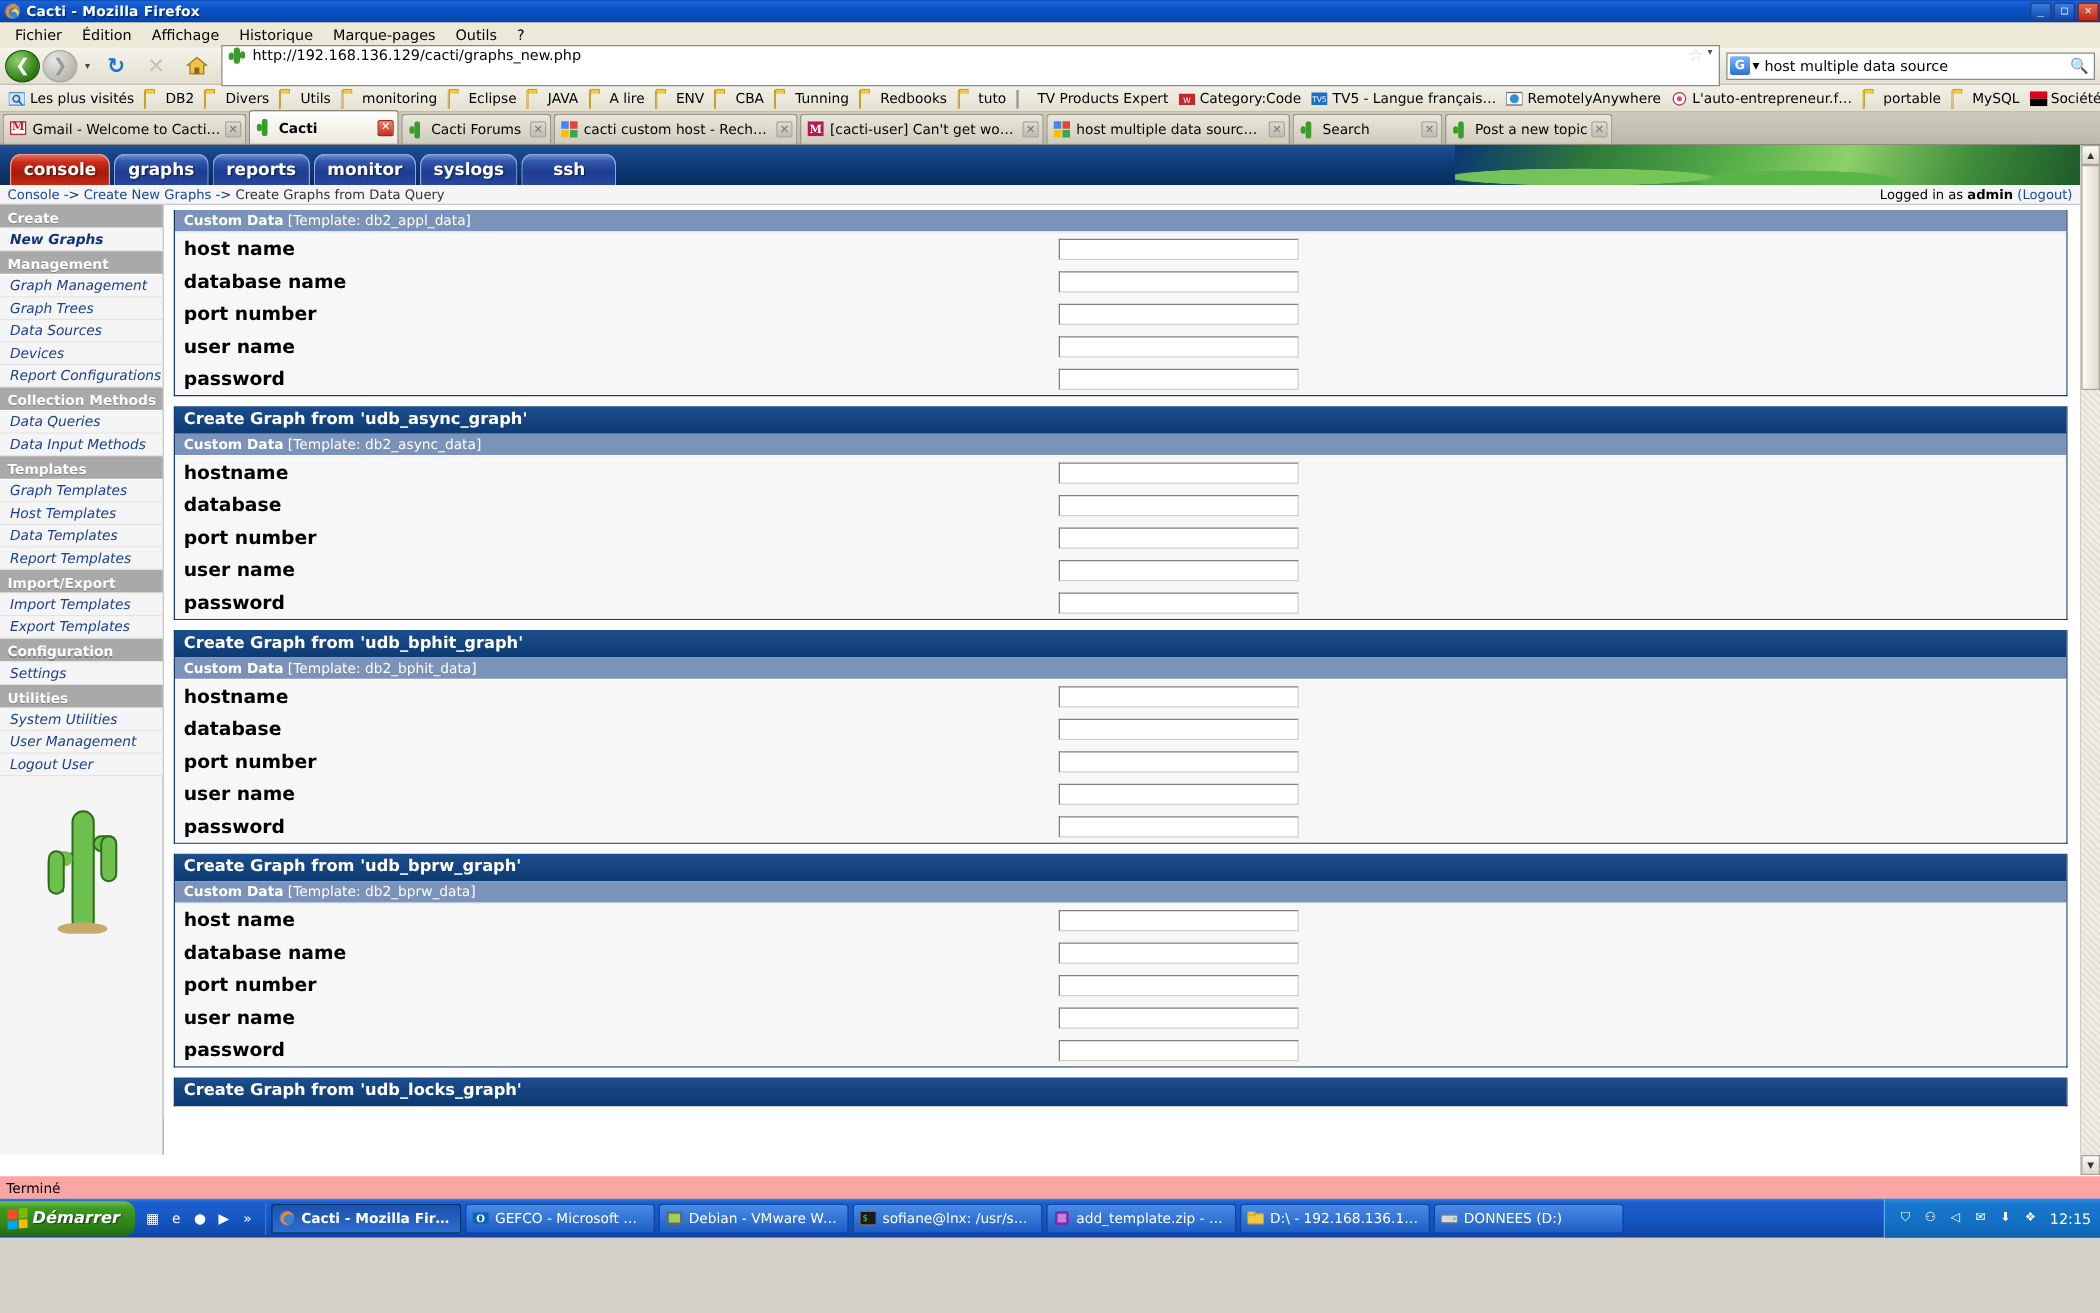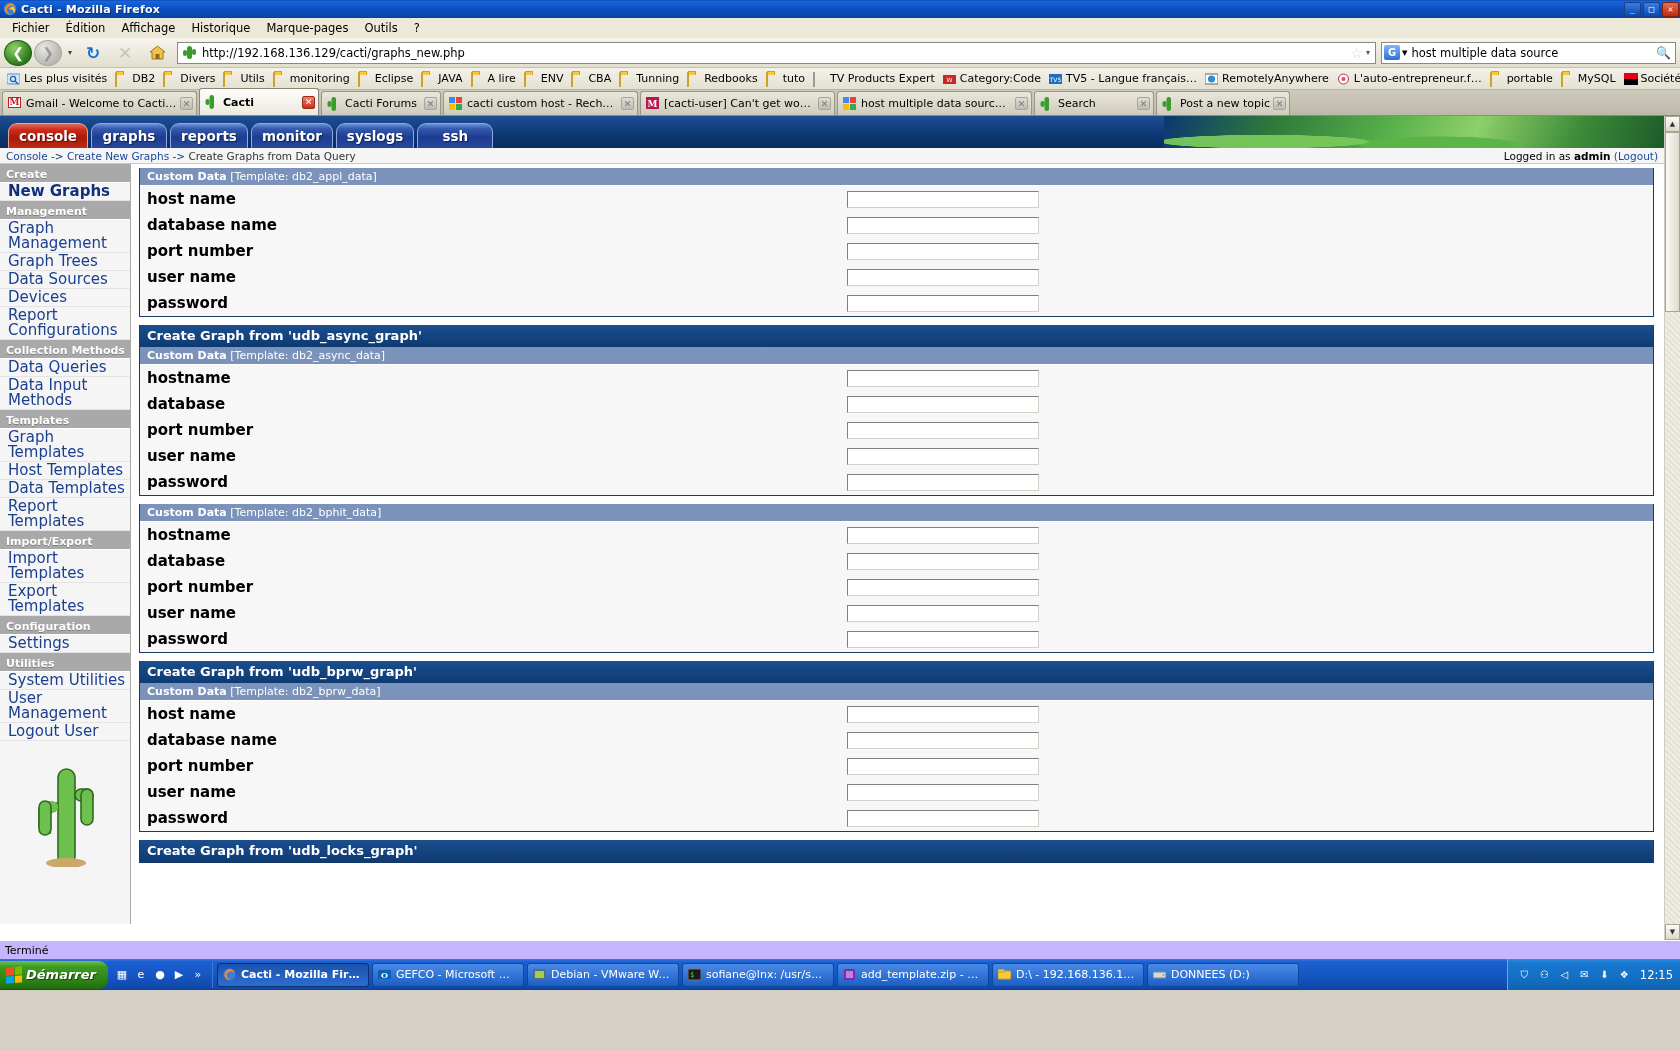--- a/index.html
+++ b/index.html
@@ -74,24 +74,24 @@
     border: 1px solid #a8a89e;
     display:flex;align-items:center;justify-content:center;
     color:#9a9a92; font-size: 14px; font-weight:bold;
   }
   .dropcaret { width: 12px; height:26px; display:flex;align-items:center;justify-content:center;color:#444;font-size:8px;}
   .reloadbtn { color:#1a6fd4; font-size:17px; font-weight:bold; }
   .stopbtn { color:#c5c2b8; font-size:17px; font-weight:bold; }
   .homebtn { font-size: 14px; }
 
   .urlbar {
-    flex: 1 1 auto; height: 22px;
+    flex: 1 1 auto; height: 33px;
     background: #fff;
     border: 1px solid #8a8a80;
-    display: flex; align-items: center;
+    display: flex; 
     padding: 0 2px;
     margin: 0 3px;
   }
   .urlbar .favicon { width: 16px; height: 16px; margin: 0 4px 0 2px; flex:0 0 auto;}
   .urlbar .urltext { flex: 1 1 auto; font-size: 11.5px; color: #000; white-space: nowrap; overflow: hidden; }
   .urlbar .star { color: #d8d4c4; font-size: 14px; padding: 0 3px; }
   .urlbar .ucaret { color: #555; font-size: 8px; padding-right:3px; }
 
   .searchbar {
     width: 295px; height: 22px;
@@ -250,25 +250,26 @@
   .sb-head {
     background: #a9a9a9;
     color: #fff; font-weight: bold;
     font-size: 11px;
     padding: 4px 0 1px 6px;
     border-bottom: 1px solid #fff;
     text-shadow: 0 1px 0 rgba(0,0,0,.25);
   }
   .sb-item {
     padding: 1px 0 1px 8px;
-    font-size: 15px;
+    font-size: 11px;
     color: #1a3f8f;
     border-bottom: 1px solid #e3e3e3;
     background: #f5f5f5;
     line-height: 15px;
+    font-style: italic;
   }
   .sb-item.cur { font-weight: bold; color: #12307a; }
   .sb-cactus {
     width: 131px; height: 130px;
     display: flex; align-items: center; justify-content: center;
     padding-top: 18px;
   }
 
   
   .main {
@@ -318,21 +319,21 @@
     border: 1px solid #a8a496;
     display:flex;align-items:center;justify-content:center;
     font-size: 7px; color:#333;
   }
   .sb-track { flex: 1 1 auto; background: repeating-linear-gradient(45deg,#eeede6,#eeede6 2px,#e4e2d8 2px,#e4e2d8 4px); }
   .sb-thumb { height: 180px; background: linear-gradient(90deg,#fbfbf8,#dedacc); border: 1px solid #a8a496; }
 
   
   .statusbar {
     height: 19px;
-    background: #c4b5fd;
+    background: #fca5a5;
     border-top: 1px solid #fff;
     display: flex; align-items: center;
     padding-left: 5px;
     font-size: 11px;
     color: #000;
   }
 
   
   .taskbar {
     height: 31px;
@@ -720,20 +721,21 @@
                 <span class="flabel">user name</span>
                 <input type="text" style="">
               </div>
               <div class="frow">
                 <span class="flabel">password</span>
                 <input type="text" style="">
               </div>
             </div>
           </div>
           <div class="panel">
+            <div class="panel-title">Create Graph from 'udb_bphit_graph'</div>
             <div class="panel-sub"><b>Custom Data</b><span> [Template: db2_bphit_data]</span></div>
             <div class="panel-body">
               <div class="frow">
                 <span class="flabel">hostname</span>
                 <input type="text" style="">
               </div>
               <div class="frow">
                 <span class="flabel">database</span>
                 <input type="text" style="">
               </div>

